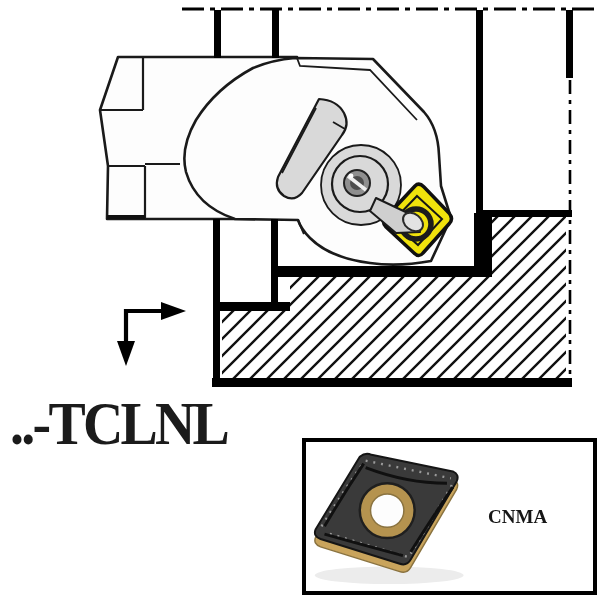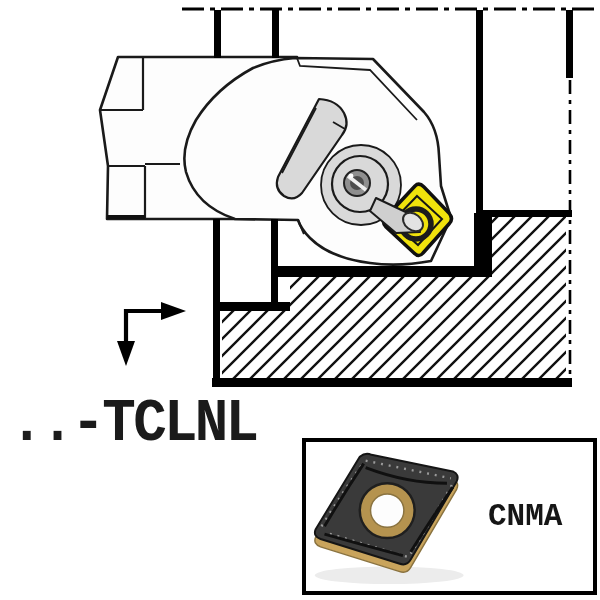--- a/index.html
+++ b/index.html
@@ -1,38 +1,38 @@
 <!DOCTYPE html>
 <html><head>
 <meta charset="utf-8">
 <style>
   html,body{margin:0;padding:0;background:#ffffff;}
   .stage{
     position:relative;width:600px;height:600px;background:#ffffff;overflow:hidden;
-    font-family:Liberation Mono, monospace;
+    font-family:Liberation Serif, serif;
   }
   .main-art{position:absolute;left:0;top:0;}
   .designation{
     position:absolute;left:10px;top:388px;
     font-size:62px;font-weight:bold;color:#1b1b1b;
     letter-spacing:-3px;transform:scaleX(.9);transform-origin:left top;
     white-space:nowrap;
   }
   .insert-box{
     position:absolute;left:302px;top:438px;width:287px;height:149px;
     border:4px solid #000;background:#fff;
     display:flex;align-items:center;
   }
   .insert-photo{flex:0 0 auto;margin-left:2px;}
   .insert-labels{
     flex:1 1 auto;display:flex;flex-direction:column;justify-content:center;
     align-items:flex-start;gap:10px;padding-left:2px;
   }
   .insert-label{
-    font-size:31px;font-weight:bold;color:#161616;line-height:1;letter-spacing:0px;
+    font-size:19px;font-weight:bold;color:#161616;line-height:1;letter-spacing:0px;
   }
 </style>
 </head>
 <body>
 
 <div class="stage">
 
   <svg class="main-art" width="600" height="430" viewBox="0 0 600 430">
     <defs>
       <pattern id="hatch" width="17" height="17" patternUnits="userSpaceOnUse">

